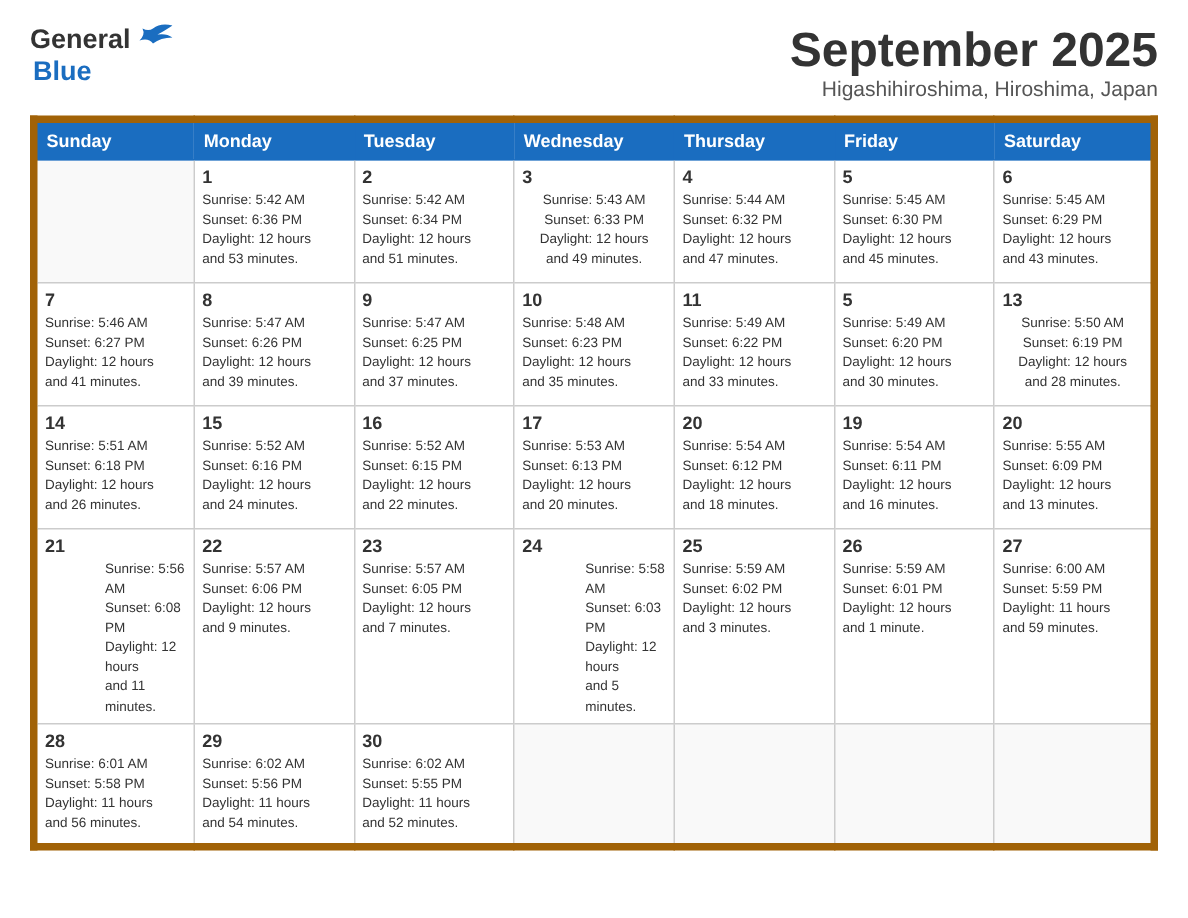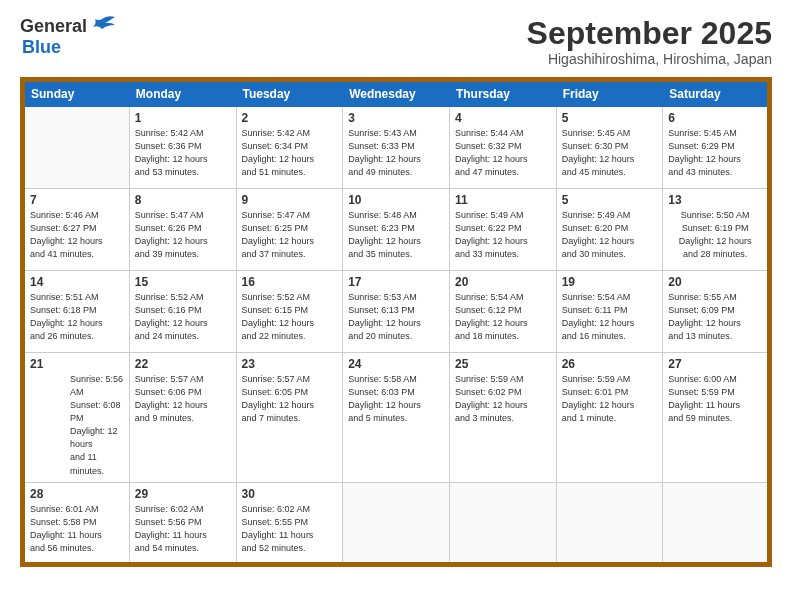--- a/index.html
+++ b/index.html
@@ -128,21 +128,21 @@
           </td>
           <td>
             <span class="day-num">2</span>
             <div class="day-info" style="white-space: pre-line;">Sunrise: 5:42 AM
 Sunset: 6:34 PM
 Daylight: 12 hours
 and 51 minutes.</div>
           </td>
           <td>
             <span class="day-num">3</span>
-            <div class="day-info" style="white-space: pre-line;">Sunrise: 5:43 AM
+            <div class="day-info" style="white-space: pre-line; text-align: center;">Sunrise: 5:43 AM
 Sunset: 6:33 PM
 Daylight: 12 hours
 and 49 minutes.</div>
           </td>
           <td>
             <span class="day-num">4</span>
             <div class="day-info" style="white-space: pre-line;">Sunrise: 5:44 AM
 Sunset: 6:32 PM
 Daylight: 12 hours
 and 47 minutes.</div>
@@ -281,21 +281,21 @@
           </td>
           <td>
             <span class="day-num">23</span>
             <div class="day-info" style="white-space: pre-line;">Sunrise: 5:57 AM
 Sunset: 6:05 PM
 Daylight: 12 hours
 and 7 minutes.</div>
           </td>
           <td>
             <span class="day-num">24</span>
-            <div class="day-info" style="white-space: pre-line;">Sunrise: 5:58 AM
+            <div class="day-info" style="white-space: pre-line; margin-left: 42px;">Sunrise: 5:58 AM
 Sunset: 6:03 PM
 Daylight: 12 hours
 and 5 minutes.</div>
           </td>
           <td>
             <span class="day-num">25</span>
             <div class="day-info" style="white-space: pre-line;">Sunrise: 5:59 AM
 Sunset: 6:02 PM
 Daylight: 12 hours
 and 3 minutes.</div>

